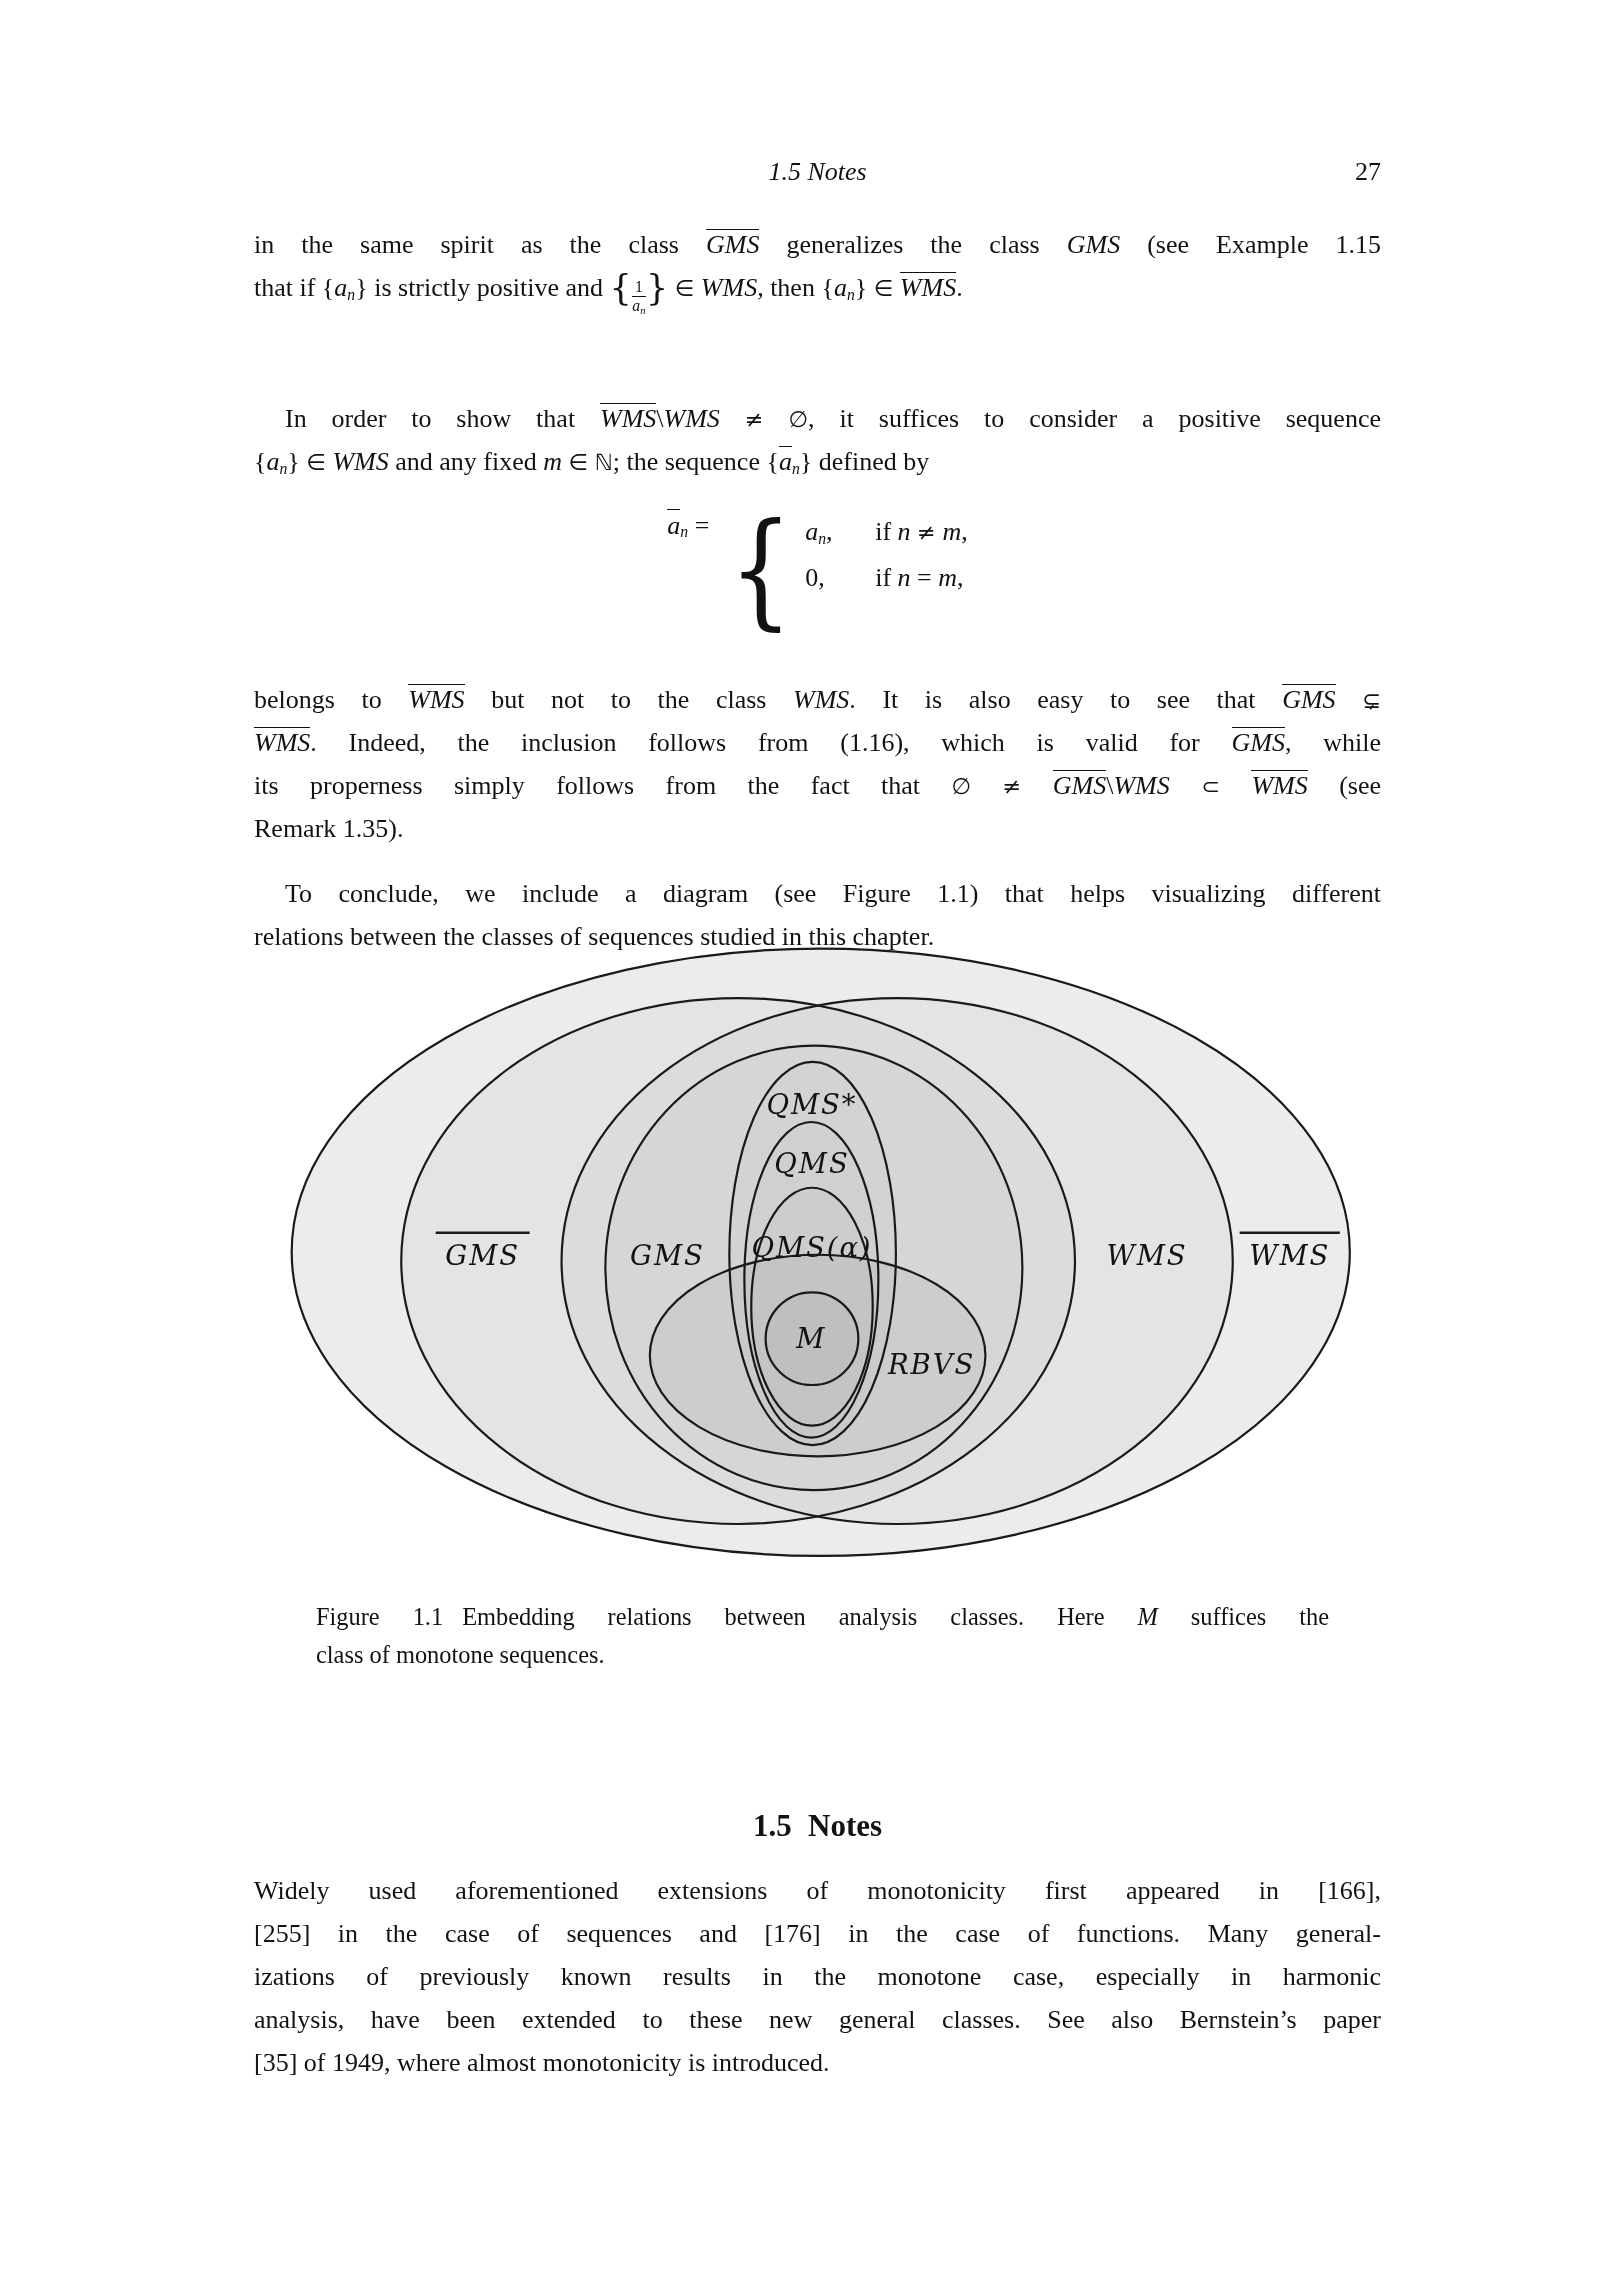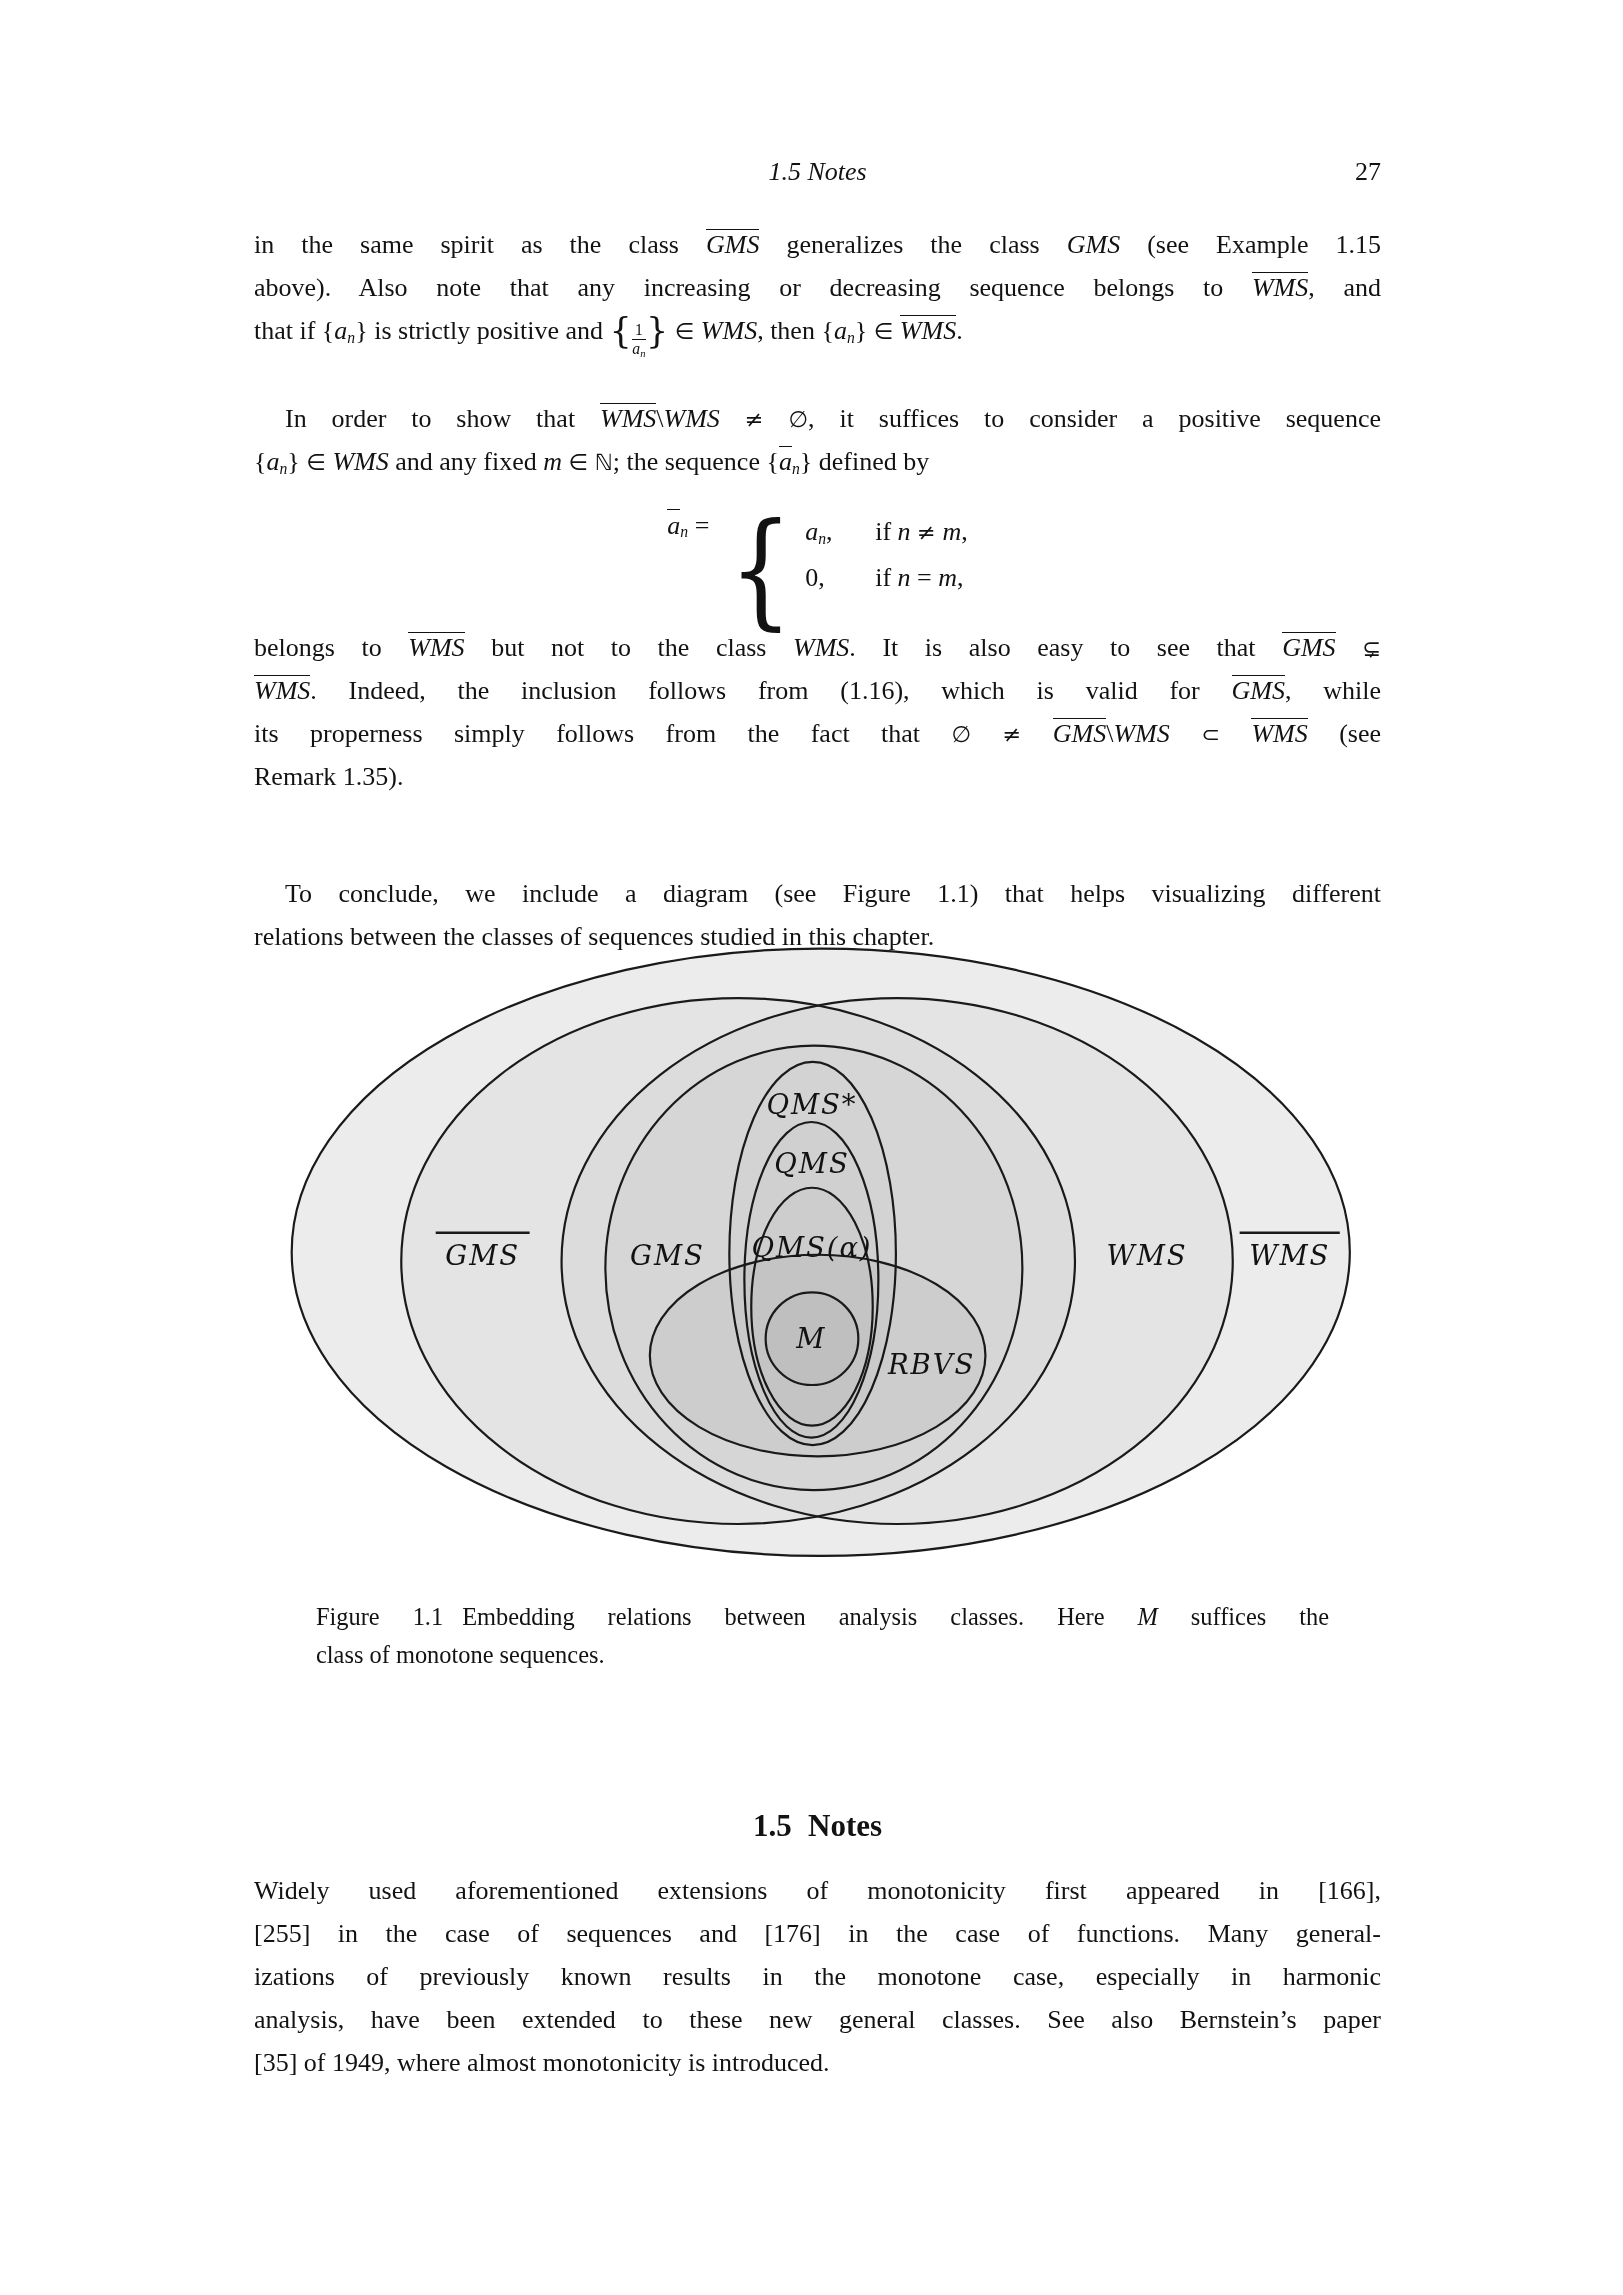--- a/index.html
+++ b/index.html
@@ -19,21 +19,21 @@
   .fgl{margin-right:19px;}
   .fr{display:inline-block;text-align:center;font-size:15.7px;line-height:1.12;vertical-align:-15px;}
   .fn{display:block;border-bottom:1.3px solid #121212;padding:0 3.1px 0.6px 3.1px;}
   .fd{display:block;font-style:italic;}
   .fds{font-size:10.6px;vertical-align:-2.5px;font-style:italic;}
   
   #runhead{position:absolute;top:155px;left:254px;width:1127px;height:34px;line-height:34px;font-size:26px;text-align:center;}
   #runhead .rh-center{font-style:italic;}
   #runhead .rh-num{position:absolute;right:0;top:0;font-style:normal;}
   
-  #p1{top:223px;} #p2{top:397px;} #p3{top:626px;} #p4{top:872px;} #p5{top:1869px;}
+  #p1{top:223px;} #p2{top:397px;} #p3{top:678px;} #p4{top:872px;} #p5{top:1869px;}
   .para{position:absolute;left:0;width:1127px;}
   
   #equation{position:absolute;top:509px;left:254px;width:1127px;height:125px;
     display:flex;align-items:flex-start;justify-content:center;font-size:26px;}
   .eq-lhs{margin-right:3.8px;}
   .eq-brace{font-family:"DejaVu Serif",serif;font-size:125px;line-height:122px;margin:0 5px 0 7.5px;transform:scaleX(.8);}
   .eqr{height:46px;line-height:46px;display:flex;}
   .eqv{min-width:70px;display:inline-block;}
   
   #figwrap{position:absolute;left:251px;top:939px;width:1127px;height:639px;}
@@ -49,21 +49,20 @@
 </head>
 <body>
 
 <div id="runhead">
   <span class="rh-center">1.5 Notes</span>
   <span class="rh-num">27</span>
 </div>
 
 <div id="p1" class="para" style="left:254px;">
     <div class="tl j"><span>in the same spirit as the class </span><span class="ov">GMS</span><span> generalizes the class </span><span class="it">GMS</span><span> (see Example 1.15</span></div>
-    <div class="tl j"><span>above). Also note that any increasing or decreasing sequence belongs to </span><span class="ov">WMS</span><span>, and</span></div>
     <div class="tl"><span>that if {</span><span class="it">a</span><span class="sb">n</span><span>} is strictly positive and </span><span class="bg">{</span><span class="fr"><span class="fn">1</span><span class="fd">a<span class="fds">n</span></span></span><span class="bg">}</span><span> </span><span class="sy">∈</span><span> </span><span class="it">WMS</span><span>, then {</span><span class="it">a</span><span class="sb">n</span><span>} </span><span class="sy">∈</span><span> </span><span class="ov">WMS</span><span>.</span></div>
   </div>
 <div id="p2" class="para" style="left:254px;">
     <div class="tl j in"><span>In order to show that </span><span class="ov">WMS</span><span>\</span><span class="it">WMS</span><span> </span><span class="sy">≠</span><span> </span><span class="sy">∅</span><span>, it suffices to consider a positive sequence</span></div>
     <div class="tl"><span>{</span><span class="it">a</span><span class="sb">n</span><span>} </span><span class="sy">∈</span><span> </span><span class="it">WMS</span><span> and any fixed </span><span class="it">m</span><span> </span><span class="sy">∈</span><span> </span><span class="sy">ℕ</span><span>; the sequence {</span><span class="ov">a</span><span class="sb">n</span><span>} defined by</span></div>
   </div>
 
 <div id="equation">
   <span class="eq-lhs"><span class="ov">a</span><span class="sb">n</span><span> =</span></span>
   <span class="eq-brace">{</span>

